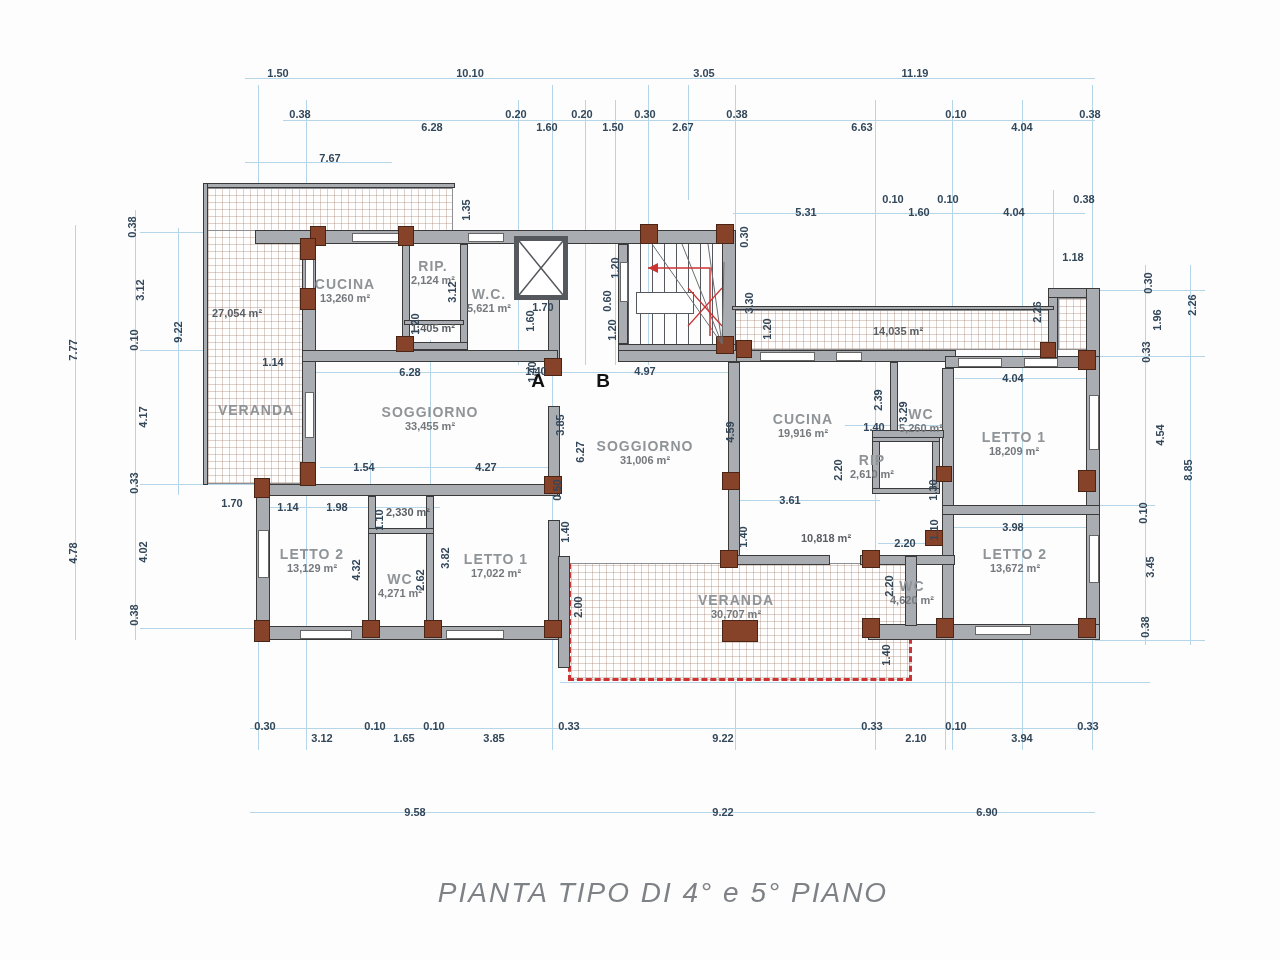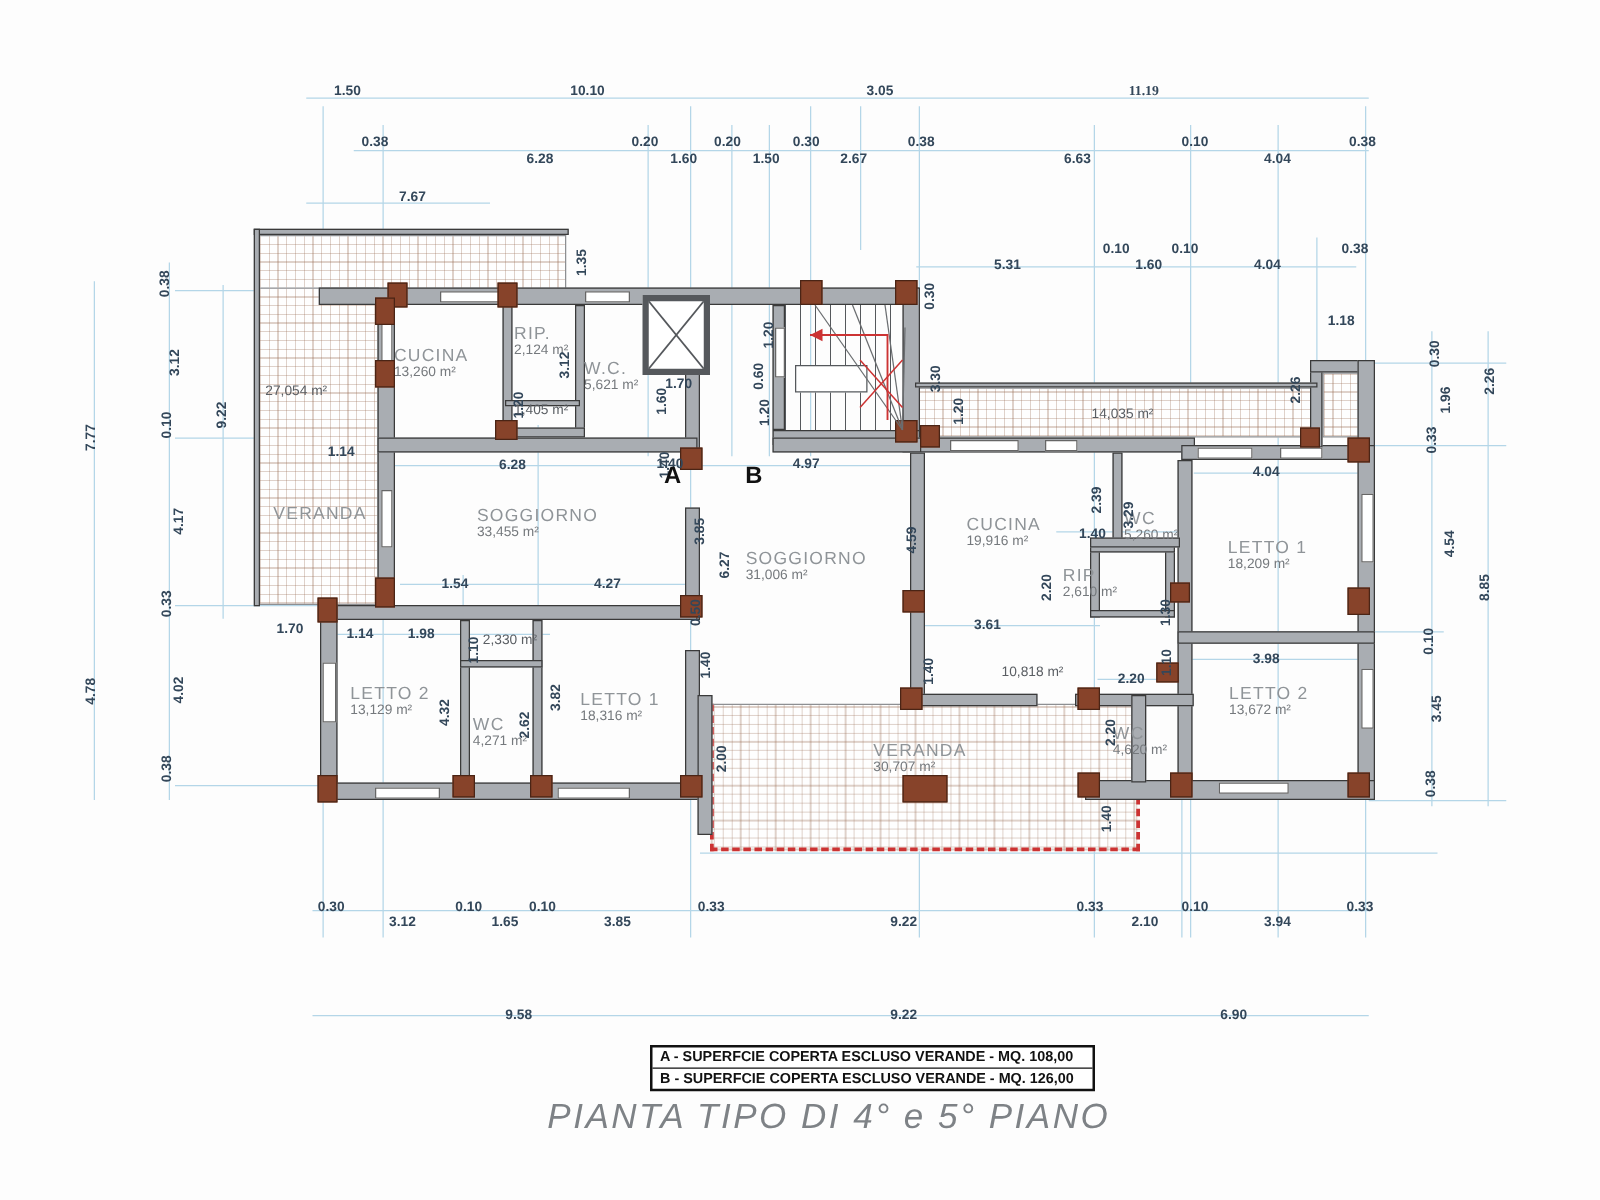--- a/index.html
+++ b/index.html
@@ -11,21 +11,21 @@
   .wall{position:absolute;background:var(--wall_fill,#a9adb2);border:1px solid var(--wall_edge,#3a3a3a);box-sizing:border-box;}
   .win{position:absolute;background:#fff;border:1px solid #666;box-sizing:border-box;}
   .col{position:absolute;background:var(--column,#87432a);border:1px solid #4a2415;box-sizing:border-box;}
   .hatch{position:absolute;background:
     repeating-linear-gradient(0deg, rgba(150,105,80,.30) 0 1px, transparent 1px 7px),
     repeating-linear-gradient(90deg, rgba(150,105,80,.30) 0 1px, transparent 1px 7px),
     #fefefe;border:1px solid #8d8f92;box-sizing:border-box;}
   .hatch.rail{border-left:3px dashed var(--railing_red,#cc3333);border-right:3px dashed var(--railing_red,#cc3333);border-bottom:3px dashed var(--railing_red,#cc3333);}
   .dim{position:absolute;font-size:11px;font-weight:600;color:var(--dimension_text,#33475a);transform:translate(-50%,-50%);white-space:nowrap;}
   .dim.rot{transform:translate(-50%,-50%) rotate(-90deg);}
-  .room-label{position:absolute;transform:translate(-50%,-50%);text-align:left;white-space:nowrap;}
+  .room-label{position:absolute;transform:translate(-50%,-50%);text-align:center;white-space:nowrap;font-weight:bold;}
   .room-name{display:block;font-size:14px;letter-spacing:1px;color:var(--room_text,#8f9498);}
   .room-area{display:block;font-size:11px;color:#75797d;}
   .room-label.areaonly .room-area{color:#5a5e63;}
   .marker{position:absolute;transform:translate(-50%,-50%);font-size:19px;font-weight:bold;color:#111;}
   .elev{position:absolute;left:514px;top:236px;width:54px;height:64px;border:5px solid #55585c;background:#fff;box-sizing:border-box;}
   .treads{position:absolute;left:628px;top:244px;width:96px;height:100px;
     background:repeating-linear-gradient(90deg,#55585c 0 1px,transparent 1px 12px);}
   .landing{position:absolute;left:636px;top:292px;width:58px;height:22px;background:#fff;border:1px solid #55585c;box-sizing:border-box;}
   #legend{position:absolute;left:520px;top:836px;width:352px;border:2px solid #111;background:#fff;}
   .legend-row{border-bottom:1.5px solid #111;padding:2px 6px;font-size:11.5px;font-weight:bold;color:#111;white-space:nowrap;}
@@ -235,21 +235,21 @@
       </div>
       <div class="room-label" style="left: 400px; top: 585px;">
         <span class="room-name">WC</span>
         <span class="room-area">4,271 m²</span>
       </div>
       <div class="room-label areaonly" style="left: 408px; top: 512px;">
         <span class="room-area">2,330 m²</span>
       </div>
       <div class="room-label" style="left: 496px; top: 565px;">
         <span class="room-name">LETTO 1</span>
-        <span class="room-area">18,316 m²</span>
+        <span class="room-area">17,022 m²</span>
       </div>
       <div class="room-label" style="left: 645px; top: 452px;">
         <span class="room-name">SOGGIORNO</span>
         <span class="room-area">31,006 m²</span>
       </div>
       <div class="room-label areaonly" style="left: 898px; top: 331px;">
         <span class="room-area">14,035 m²</span>
       </div>
       <div class="room-label" style="left: 803px; top: 425px;">
         <span class="room-name">CUCINA</span>
@@ -280,21 +280,21 @@
       </div>
       <div class="room-label" style="left: 736px; top: 606px;">
         <span class="room-name">VERANDA</span>
         <span class="room-area">30,707 m²</span>
       </div>
     </div>
   <div id="dims">
       <div class="dim" style="left: 278px; top: 73px;">1.50</div>
       <div class="dim" style="left: 470px; top: 73px;">10.10</div>
       <div class="dim" style="left: 688px; top: 73px; margin-left: 16px;">3.05</div>
-      <div class="dim" style="left: 915px; top: 73px; font-family: Liberation Serif, serif;">11.19</div>
+      <div class="dim" style="left: 915px; top: 73px;">11.19</div>
       <div class="dim" style="left: 300px; top: 114px;">0.38</div>
       <div class="dim" style="left: 432px; top: 127px;">6.28</div>
       <div class="dim" style="left: 516px; top: 114px;">0.20</div>
       <div class="dim" style="left: 547px; top: 127px;">1.60</div>
       <div class="dim" style="left: 582px; top: 114px;">0.20</div>
       <div class="dim" style="left: 613px; top: 127px;">1.50</div>
       <div class="dim" style="left: 645px; top: 114px;">0.30</div>
       <div class="dim" style="left: 683px; top: 127px;">2.67</div>
       <div class="dim" style="left: 737px; top: 114px;">0.38</div>
       <div class="dim" style="left: 862px; top: 127px;">6.63</div>
@@ -388,19 +388,15 @@
       <div class="dim" style="left: 1088px; top: 726px;">0.33</div>
       <div class="dim" style="left: 415px; top: 812px;">9.58</div>
       <div class="dim" style="left: 723px; top: 812px;">9.22</div>
       <div class="dim" style="left: 987px; top: 812px;">6.90</div>
     </div>
   <div id="markers">
       <div class="marker" style="left: 538px; top: 381px;">A</div>
       <div class="marker" style="left: 603px; top: 381px;">B</div>
     </div>
 
-  <div id="legend">
-    <div class="legend-row">A - SUPERFCIE COPERTA ESCLUSO VERANDE - MQ. 108,00</div>
-    <div class="legend-row">B - SUPERFCIE COPERTA ESCLUSO VERANDE - MQ. 126,00</div>
-  </div>
 
   <div id="title">PIANTA TIPO  DI 4° e 5° PIANO</div>
 </div>
 
 </body></html>

